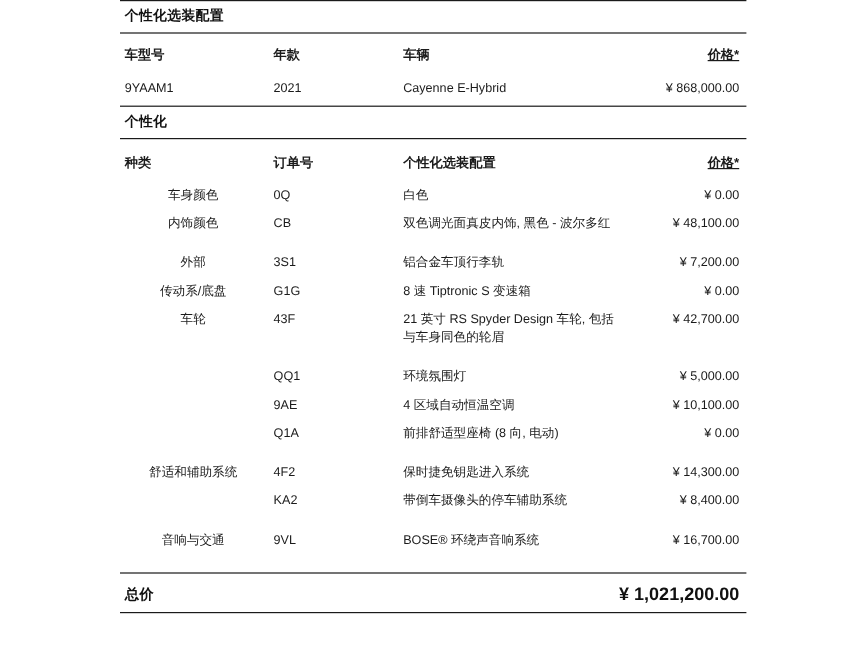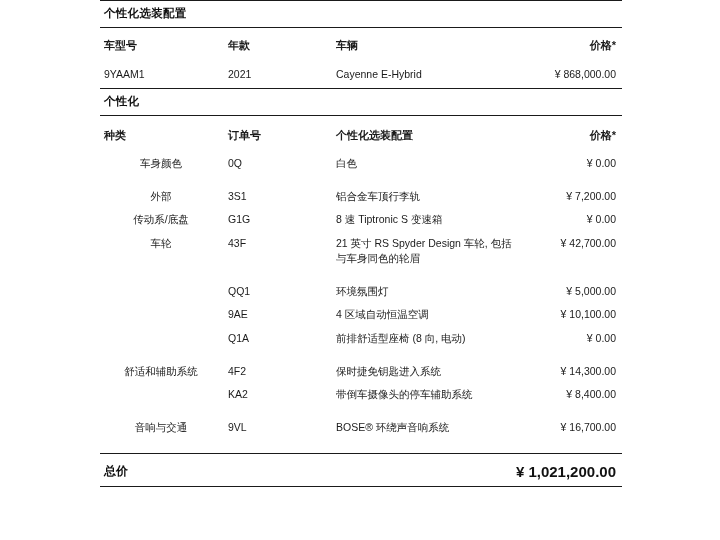--- a/index.html
+++ b/index.html
@@ -59,21 +59,21 @@
   }
   .col-code { width: 124px; }
   .col-order { width: 108px; }
   .col-desc { width: 186px; }
   .col-price { width: 104px; }
   .price, .th-price {
     text-align: right;
     padding-right: 6px;
     white-space: nowrap;
   }
-  .th-price { padding-right: 6px; }
+  .th-price { padding-right: 6px; text-decoration: underline; }
   .cell {
     padding: 4px 6px 4px 4px;
     line-height: 1.45;
   }
   .cell-cat {
     padding: 4px 6px 4px 4px;
     line-height: 1.45;
     text-align: center;
   }
   .veh-row td {
@@ -162,20 +162,26 @@
           <th class="th-price">价格*</th>
         </tr>
       </thead>
       <tbody>
           <tr>
             <td class="cell-cat">车身颜色</td>
             <td class="cell">0Q</td>
             <td class="cell">白色</td>
             <td class="cell price">¥ 0.00</td>
           </tr>
+          <tr>
+            <td class="cell-cat">内饰颜色</td>
+            <td class="cell">CB</td>
+            <td class="cell">双色调光面真皮内饰, 黑色 - 波尔多红</td>
+            <td class="cell price">¥ 48,100.00</td>
+          </tr>
           <tr class="group-gap">
             <td colspan="4"></td>
           </tr>
           <tr>
             <td class="cell-cat">外部</td>
             <td class="cell">3S1</td>
             <td class="cell">铝合金车顶行李轨</td>
             <td class="cell price">¥ 7,200.00</td>
           </tr>
           <tr>

